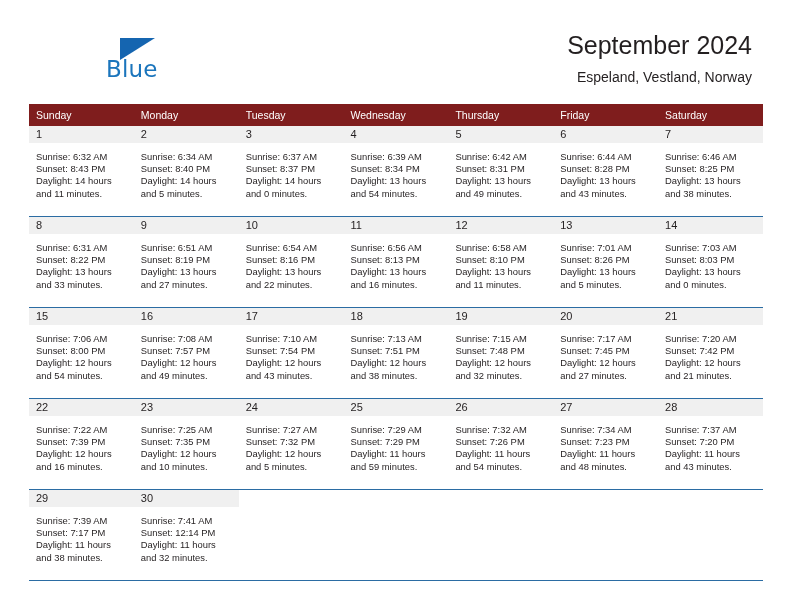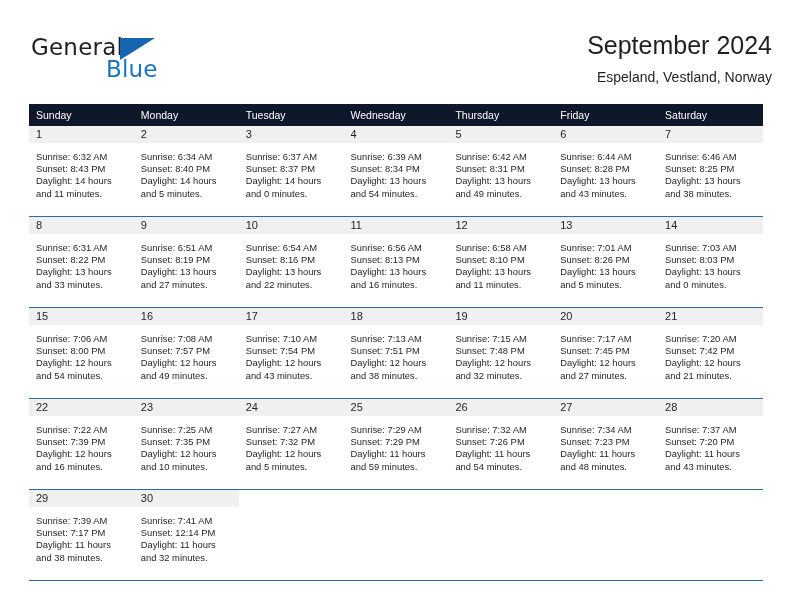--- a/index.html
+++ b/index.html
@@ -62,21 +62,21 @@
     font-size: 23px;
     letter-spacing: 0.2px;
     color: #1b75bc;
     font-family: "DejaVu Sans", sans-serif;
     font-weight: 400;
     margin-left: 16px;
   }
 
   .title-block {
     position: absolute;
-    right: 20px;
+    right: 40px;
     top: 30px;
     text-align: right;
   }
   .cal-title {
     font-size: 25px;
     font-weight: 400;
     color: #231f20;
     line-height: 30px;
     white-space: nowrap;
   }
@@ -92,21 +92,21 @@
   
   .calendar {
     position: absolute;
     left: 29px;
     top: 104px;
     width: 734px;
     border-collapse: collapse;
     table-layout: fixed;
   }
   .calendar th {
-    background: #0f172a;
+    background: #7f1d1d;
     color: #ffffff;
     font-size: 10.5px;
     font-weight: 400;
     text-align: left;
     padding: 5px 0 5px 7px;
     height: 11px;
     border: none;
   }
   .calendar td {
     vertical-align: top;
@@ -148,21 +148,20 @@
   }
 </style>
 </head>
 <body>
 
 <div class="page">
 
   <div class="header">
 
     <div class="brand">
-      <span class="brand-general">General</span>
       <span class="brand-flag"></span>
       <span class="brand-blue">Blue</span>
     </div>
 
     <div class="title-block">
       <div class="cal-title">September 2024</div>
       <div class="cal-subtitle">Espeland, Vestland, Norway</div>
     </div>
 
   </div>

